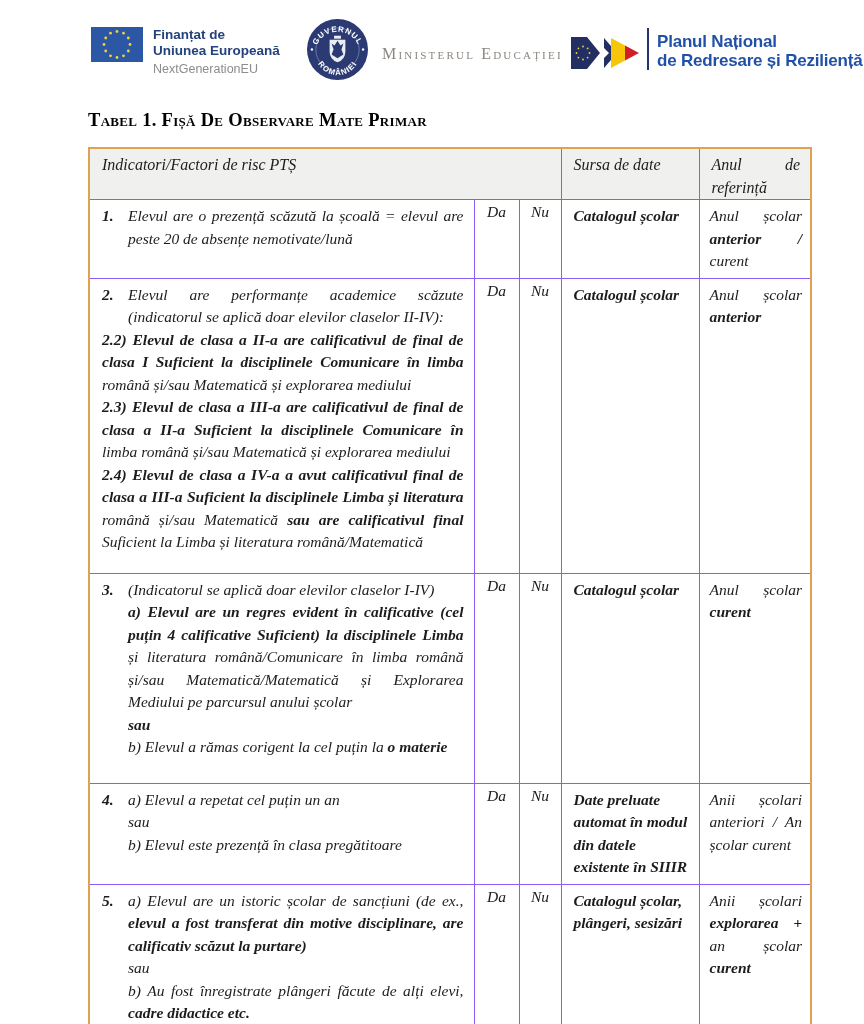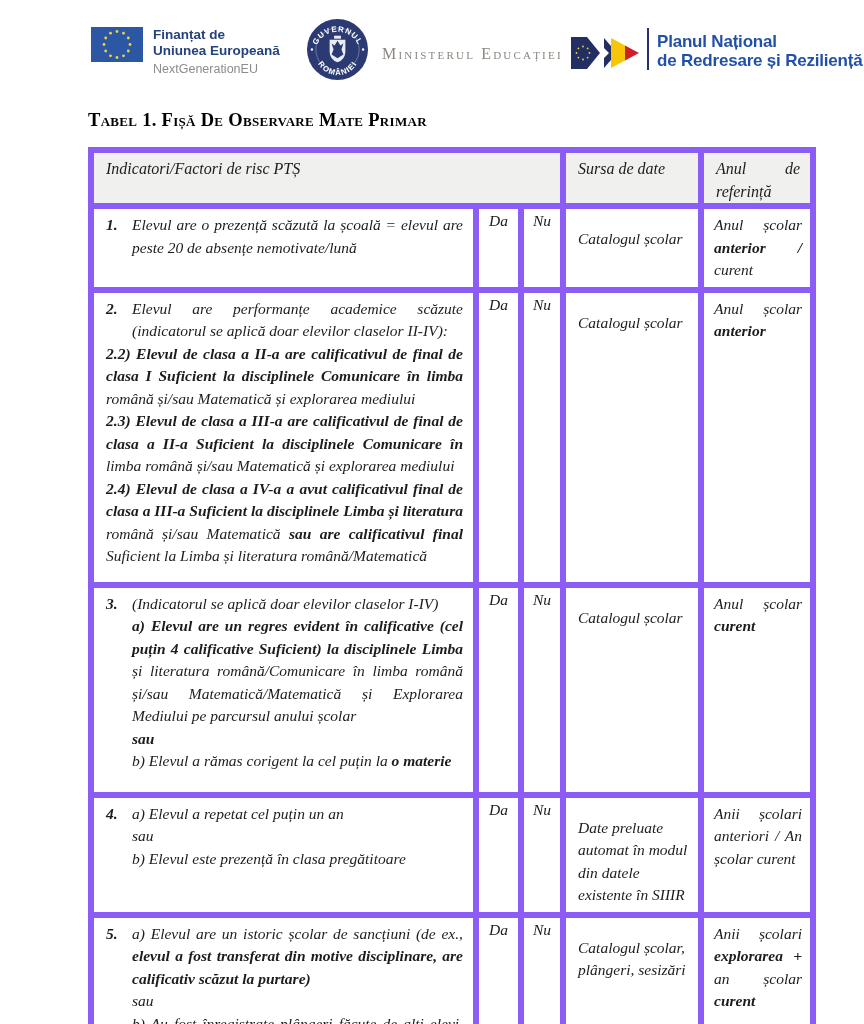--- a/index.html
+++ b/index.html
@@ -23,36 +23,36 @@
   
   .doc-title{position:absolute;left:88px;top:110px;margin:0;
              font-family:"Liberation Serif",serif;font-variant:small-caps;
              font-weight:bold;font-size:18.5px;color:#000000;letter-spacing:0.3px;}
 
   
   table.obs{position:absolute;left:88px;top:147px;width:722px;border-collapse:collapse;
             font-family:"Liberation Serif",serif;font-style:italic;font-size:15.5px;
             line-height:22.5px;color:#1c1c1c;table-layout:fixed;}
   table.obs{border:2px solid #E0A151;}
-  table.obs th,table.obs td{border:6px solid #8b5cf6;vertical-align:top;}
+  table.obs th,table.obs td{border:1px solid #8b5cf6;vertical-align:top;}
   table.obs thead th{background:#F0F0EE;font-weight:normal;font-style:italic;font-size:16px;
             text-align:left;padding:5px 10px 0 12px;height:48px;box-sizing:border-box;}
   table.obs thead th.th-anul{text-align:justify;}
   tbody tr:nth-child(1){height:68px;}
   tbody tr:nth-child(2){height:295px;}
   tbody tr:nth-child(3){height:210px;}
   tbody tr:nth-child(4){height:97px;}
   tbody tr:nth-child(5){height:150px;}
   td.ind-cell{padding:5px 10px 5px 12px;}
   .ind{position:relative;padding-left:26px;}
   .num{position:absolute;left:0;top:0;font-weight:bold;}
   .para{text-align:justify;}
   .para.flush{margin-left:-26px;}
   td.danu{text-align:center;margin-top:40px;}
-  td.sursa{padding:19px 8px 5px 12px;text-align:left;}
+  td.sursa{padding:5px 8px 5px 12px;text-align:left;font-weight:bold;}
   td.anul{padding:5px 8px 5px 10px;text-align:justify;}
   .b{font-weight:bold;margin-top:20px;}
 </style>
 </head>
 <body>
 
 <div class="page">
 
   <div class="logos">
 

